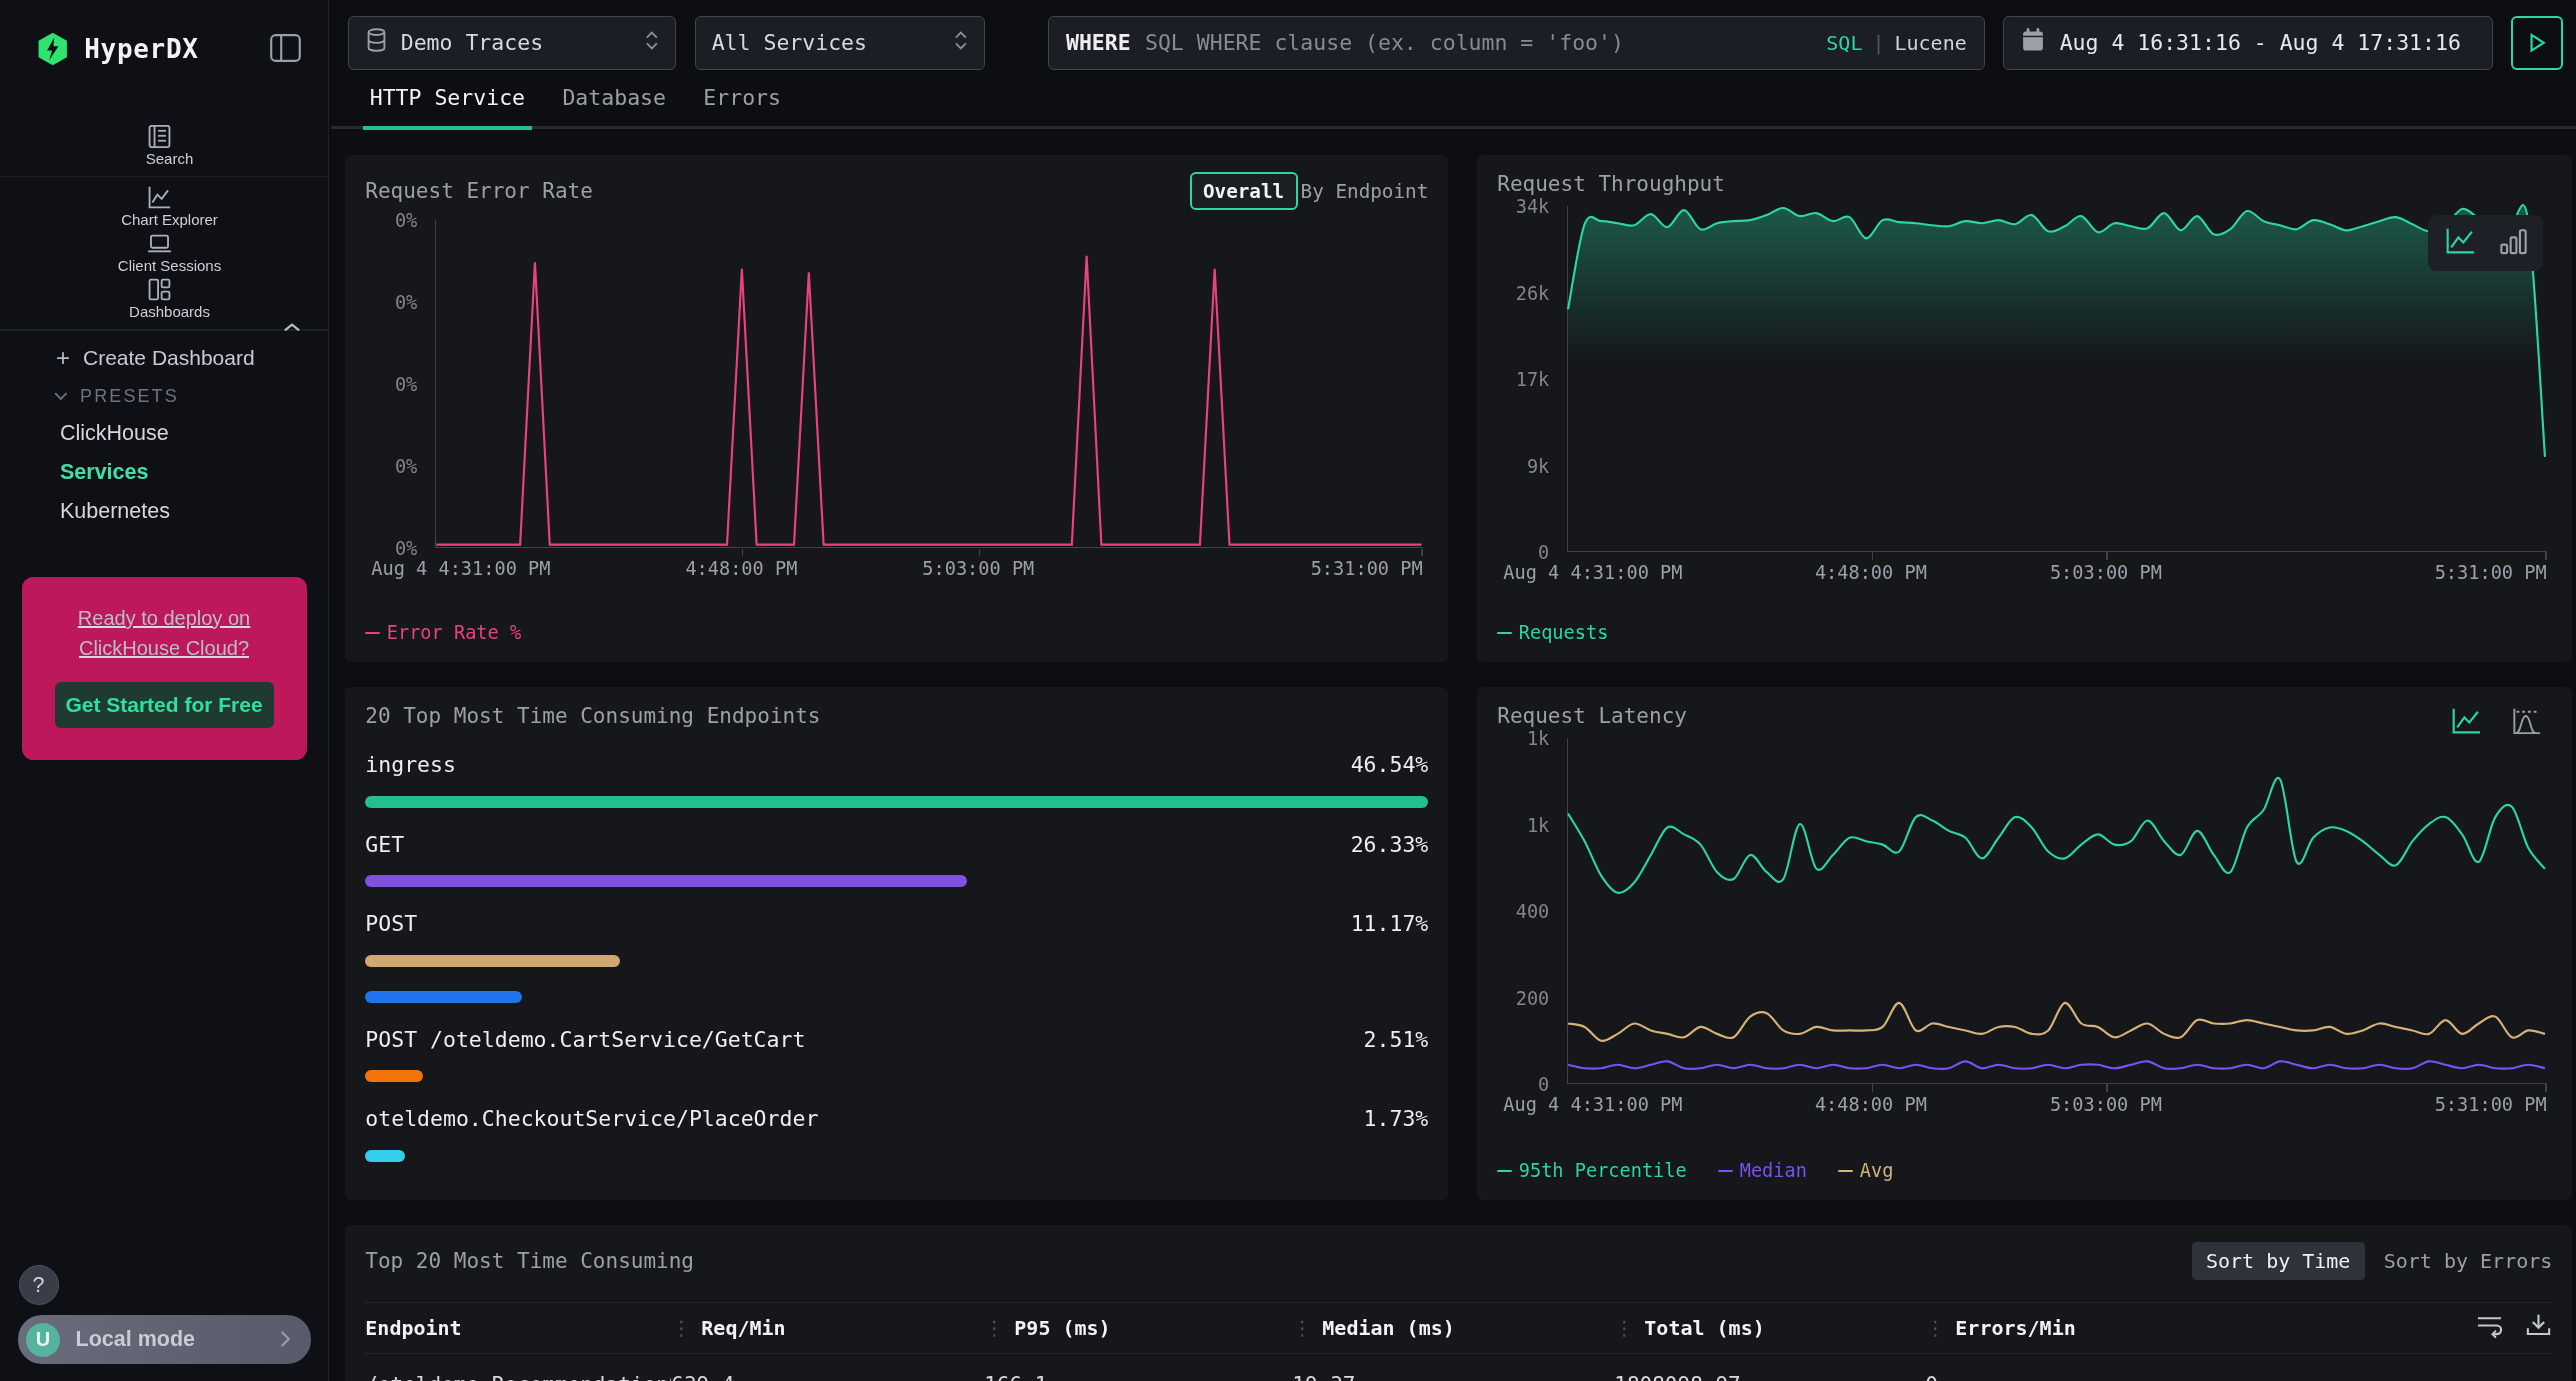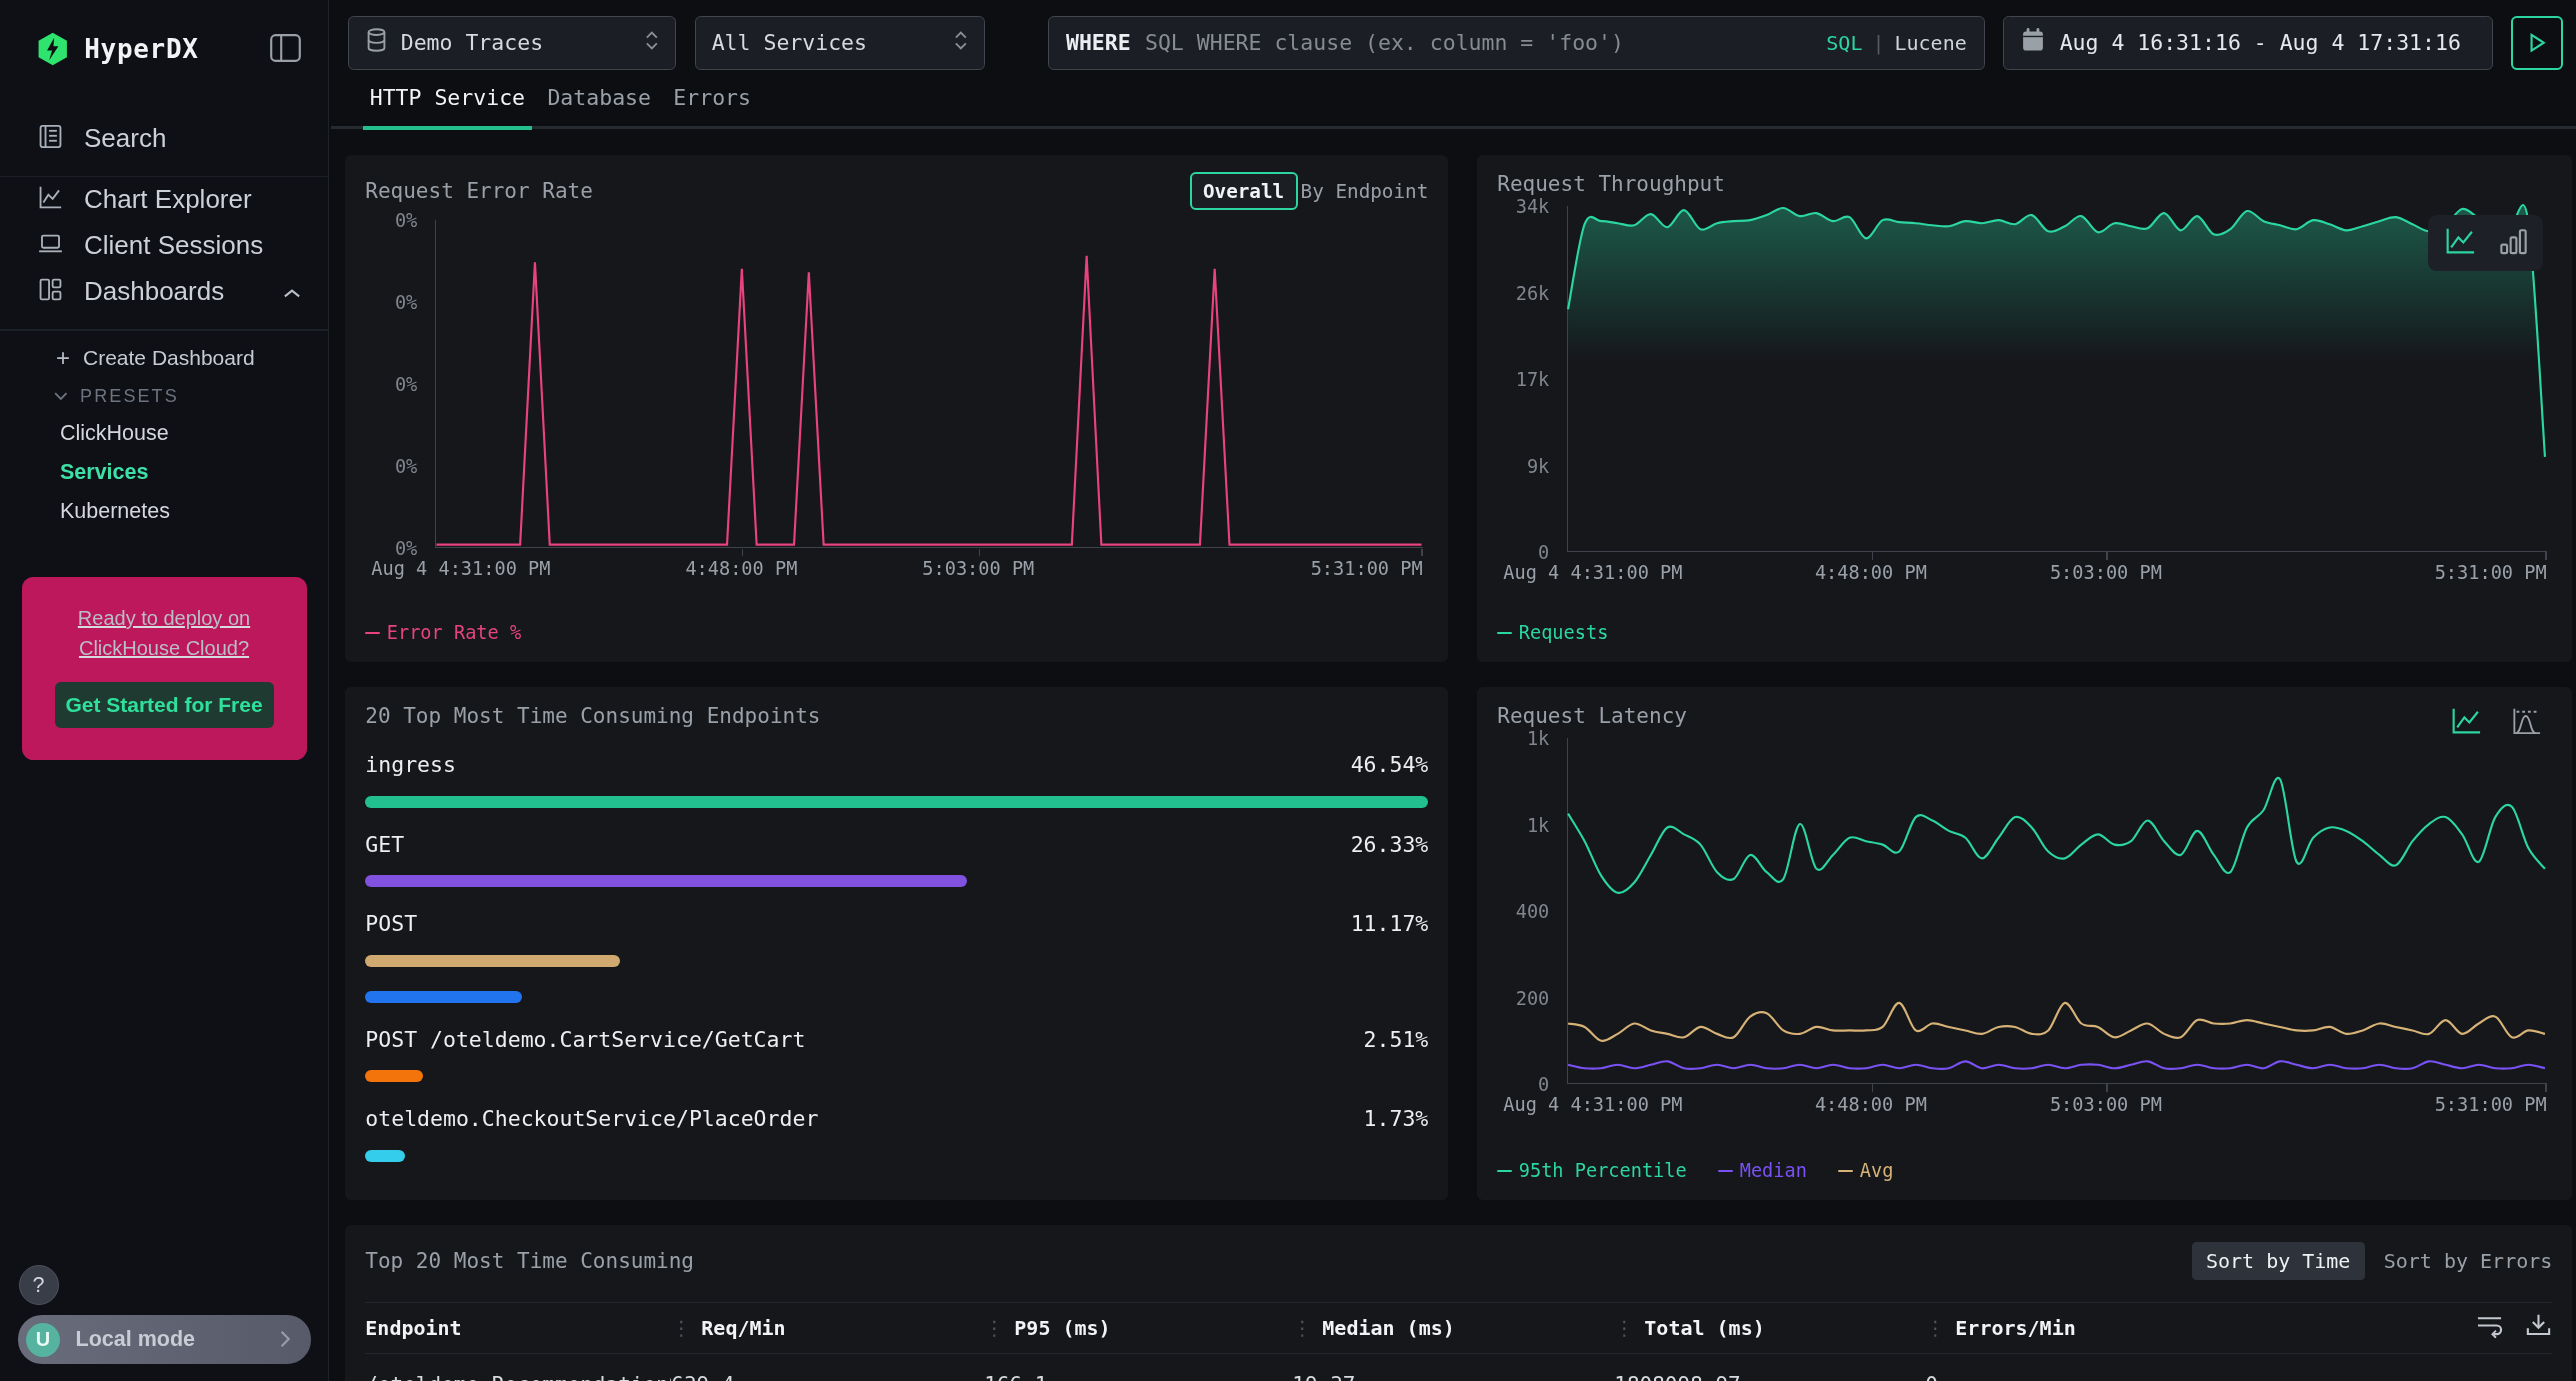--- a/index.html
+++ b/index.html
@@ -9,22 +9,22 @@
   
   .sidebar { position:absolute; left:0; top:0; width:329px; height:1381px;
              background:#0e1015; border-right:1.4px solid #1e222a;
              font-family:"Liberation Sans", sans-serif; }
   .logo-row { display:flex; align-items:center; padding:31.5px 26px 0 37px; }
   .logo-badge { width:31.5px; height:34px; flex:0 0 auto; }
   .logo-text { margin-left:15.7px; font-family:"DejaVu Sans Mono",monospace;
                font-weight:bold; font-size:26px; color:#f1f3f5; letter-spacing:0.7px; }
   .collapse-btn { margin-left:auto; color:#9aa0a8; cursor:pointer; }
   .nav { margin-top:57px; }
-  .nav-item { display:flex; align-items:flex-start; height:46px; padding:0 26px 0 37px;
-              color:#ccd0d7; font-size:26px; cursor:pointer; }
+  .nav-item { display:flex; align-items:center; height:46px; padding:0 26px 0 37px;
+              color:#ccd0d7; font-size:15px; cursor:pointer;flex-direction:column; }
   .nav-item .nicon { width:27px; height:27px; margin-right:20px; color:#aab0ba; }
   .nav-item .spread { margin-left:auto; color:#b9bec7; }
   .sb-divider { height:1.4px; background:#1c2027; margin:7.2px 0; }
   .create-row { display:flex; align-items:center; height:40px; padding-left:56px;
                 color:#c6cad2; font-size:21px; cursor:pointer; }
   .create-row .plus { font-size:24px; margin-right:13px; color:#b9bec7; }
   .presets-row { display:flex; align-items:center; height:36px; padding-left:53px;
                  color:#6e747f; font-size:18px; letter-spacing:2.1px; cursor:pointer; }
   .presets-row svg { margin-right:11.4px; }
   .preset-item { display:flex; align-items:center; height:39px; padding-left:60px;
@@ -70,21 +70,21 @@
   .lang-sep { color:#565a62; }
   .lang-lucene { color:#cfd3da; cursor:pointer; }
   .daterange { width:501px; height:54px; background:#1b1e24; border:1.4px solid #40454f;
                border-radius:5.7px; display:flex; align-items:center; padding:0 17px;
                font-size:21.5px; color:#e4e7ec; cursor:pointer; }
   .daterange .cicon { margin-right:14.3px; color:#9aa0a8; }
   .run-btn { width:53px; height:54px; border:2.1px solid #2bd6a0; border-radius:5.7px;
              background:transparent; display:flex; align-items:center; justify-content:center;
              color:#2bd6a0; cursor:pointer; }
 
-  .tabs { display:flex; gap:8px; margin-top:15.7px; padding-left:31.5px;
+  .tabs { display:flex; gap:23px; margin-top:15.7px; padding-left:31.5px;
           border-bottom:3.6px solid #262a31; }
   .tab { font-size:21.5px; color:#9aa0a8; padding:0 7.2px 15.7px; position:relative; cursor:pointer; }
   .tab.active { color:#f1f3f5; }
   .tab.active::after { content:""; position:absolute; left:0; right:0; bottom:-3.6px;
                        height:3.6px; background:#24c08b; }
 
   .content { display:grid; grid-template-columns:1103px 1095px; column-gap:29px;
              row-gap:25px; padding:26px 5.7px 0 14.3px; }
   .card { background:#15171b; border-radius:5.7px; padding:17px 20px; position:relative;
           overflow:hidden; }

